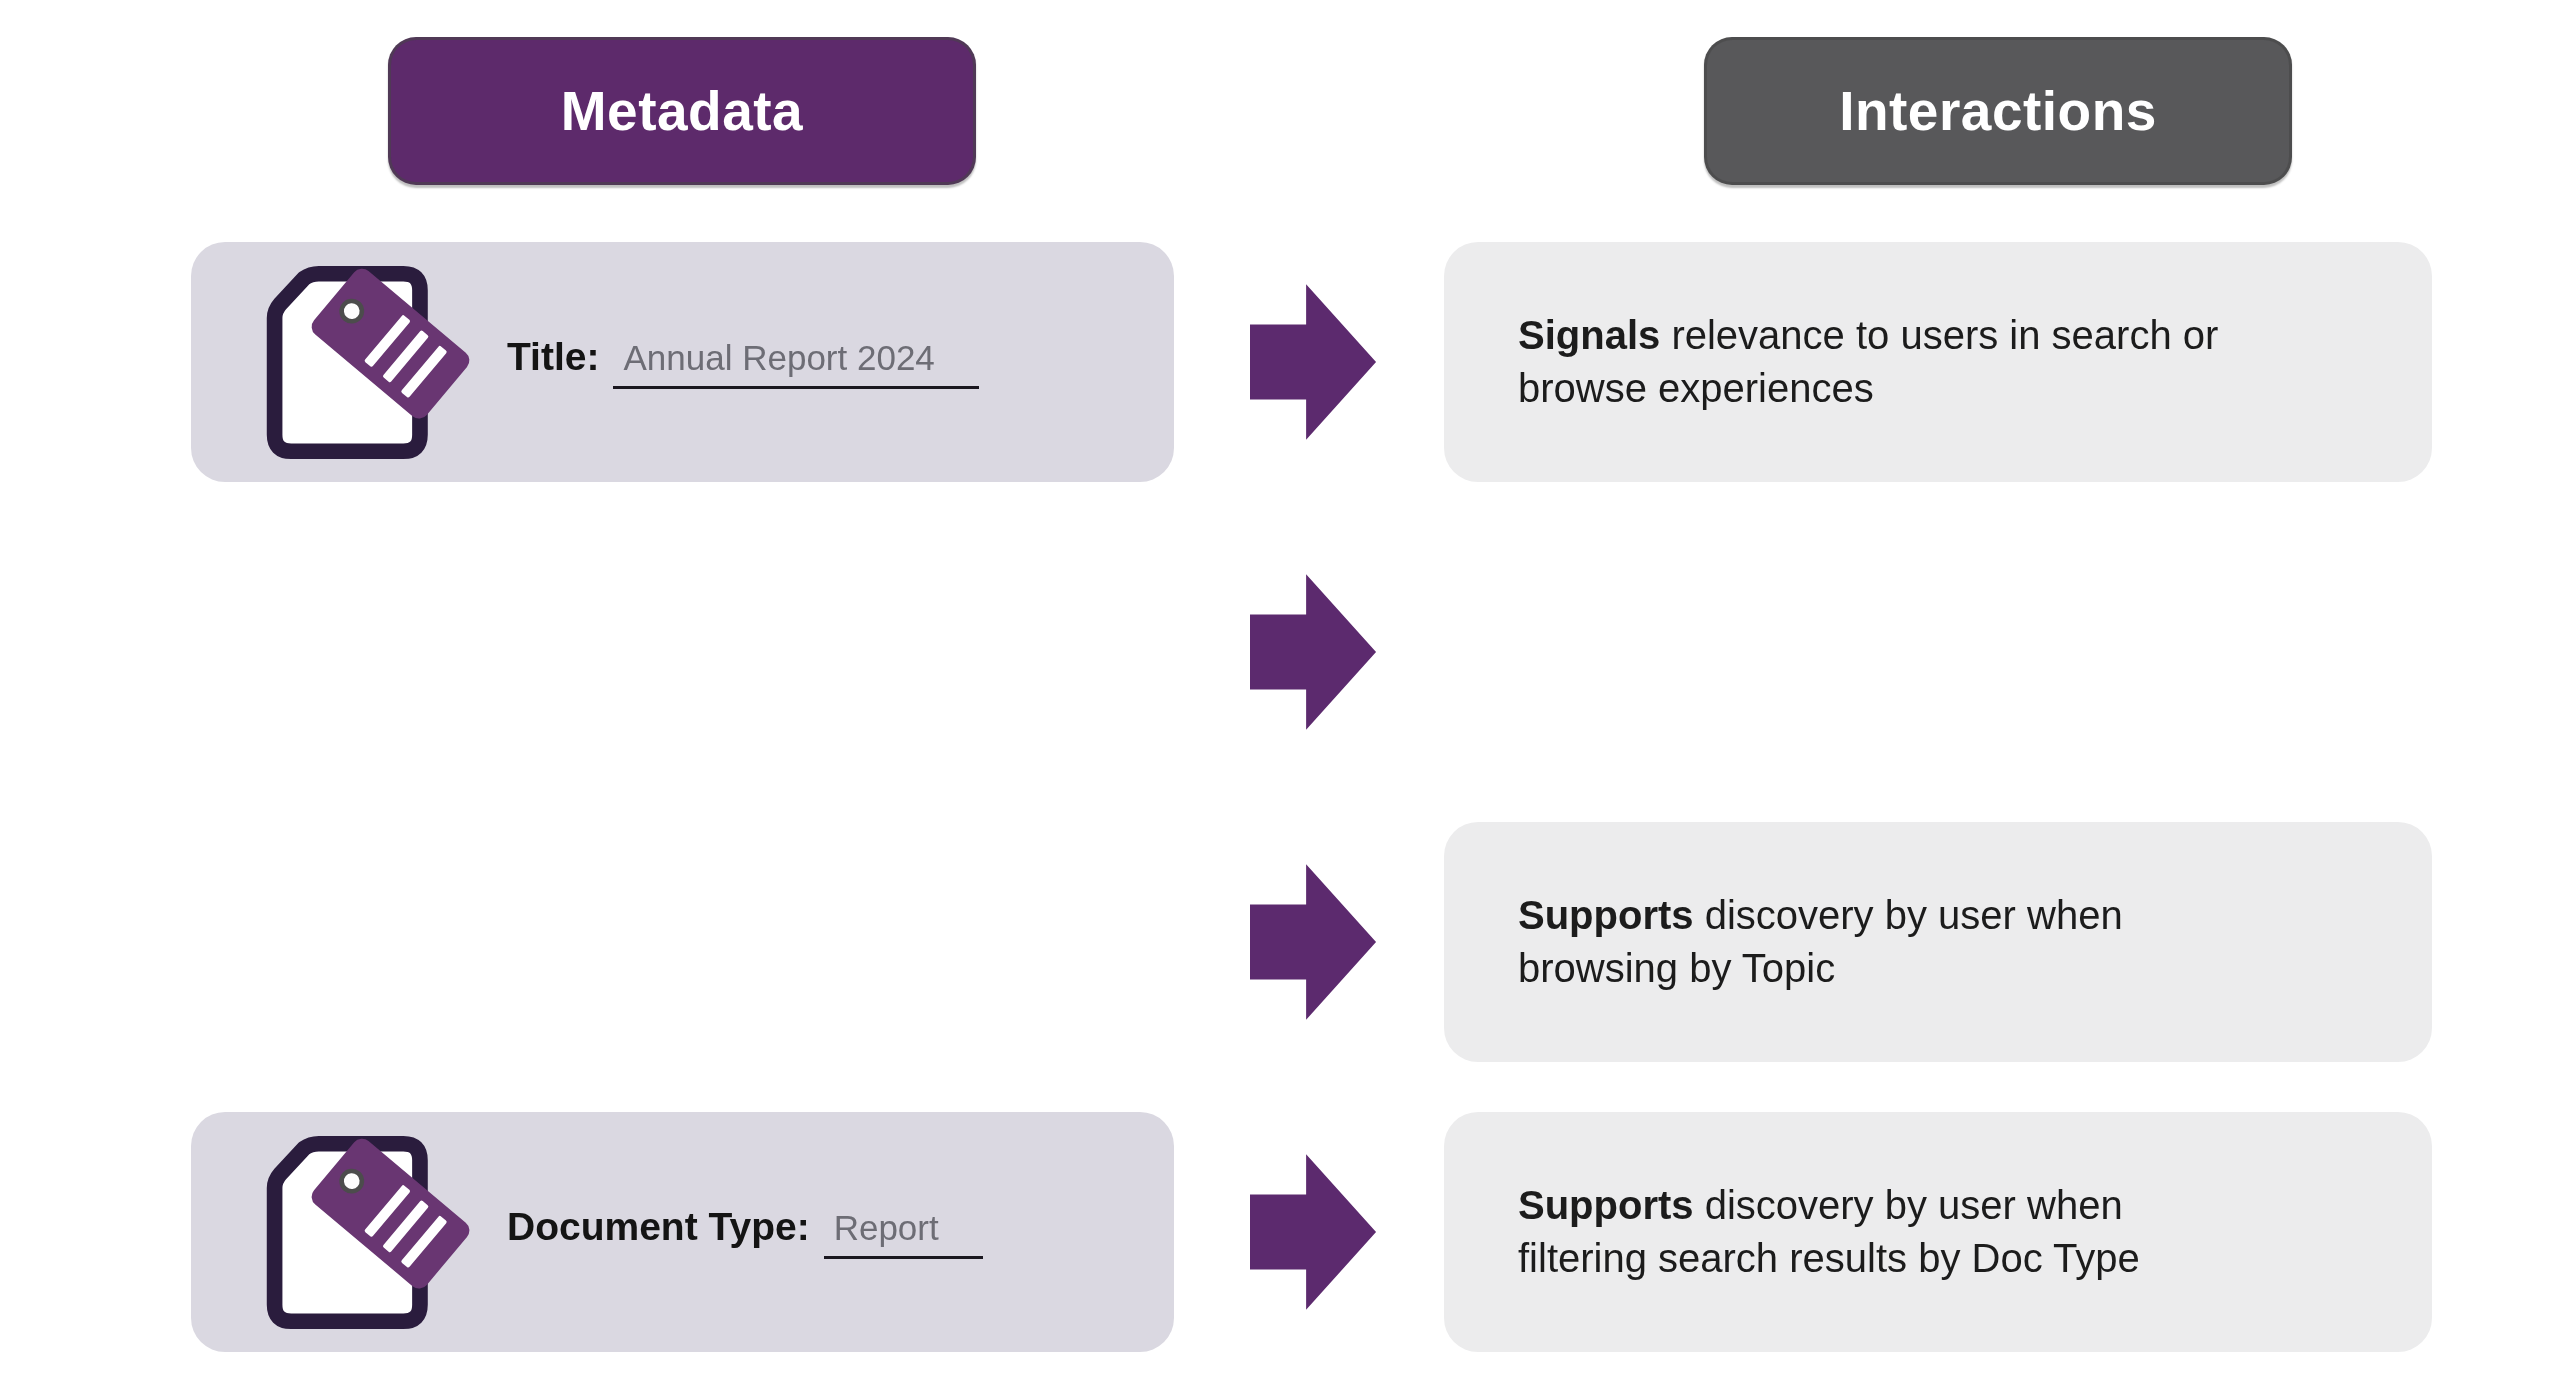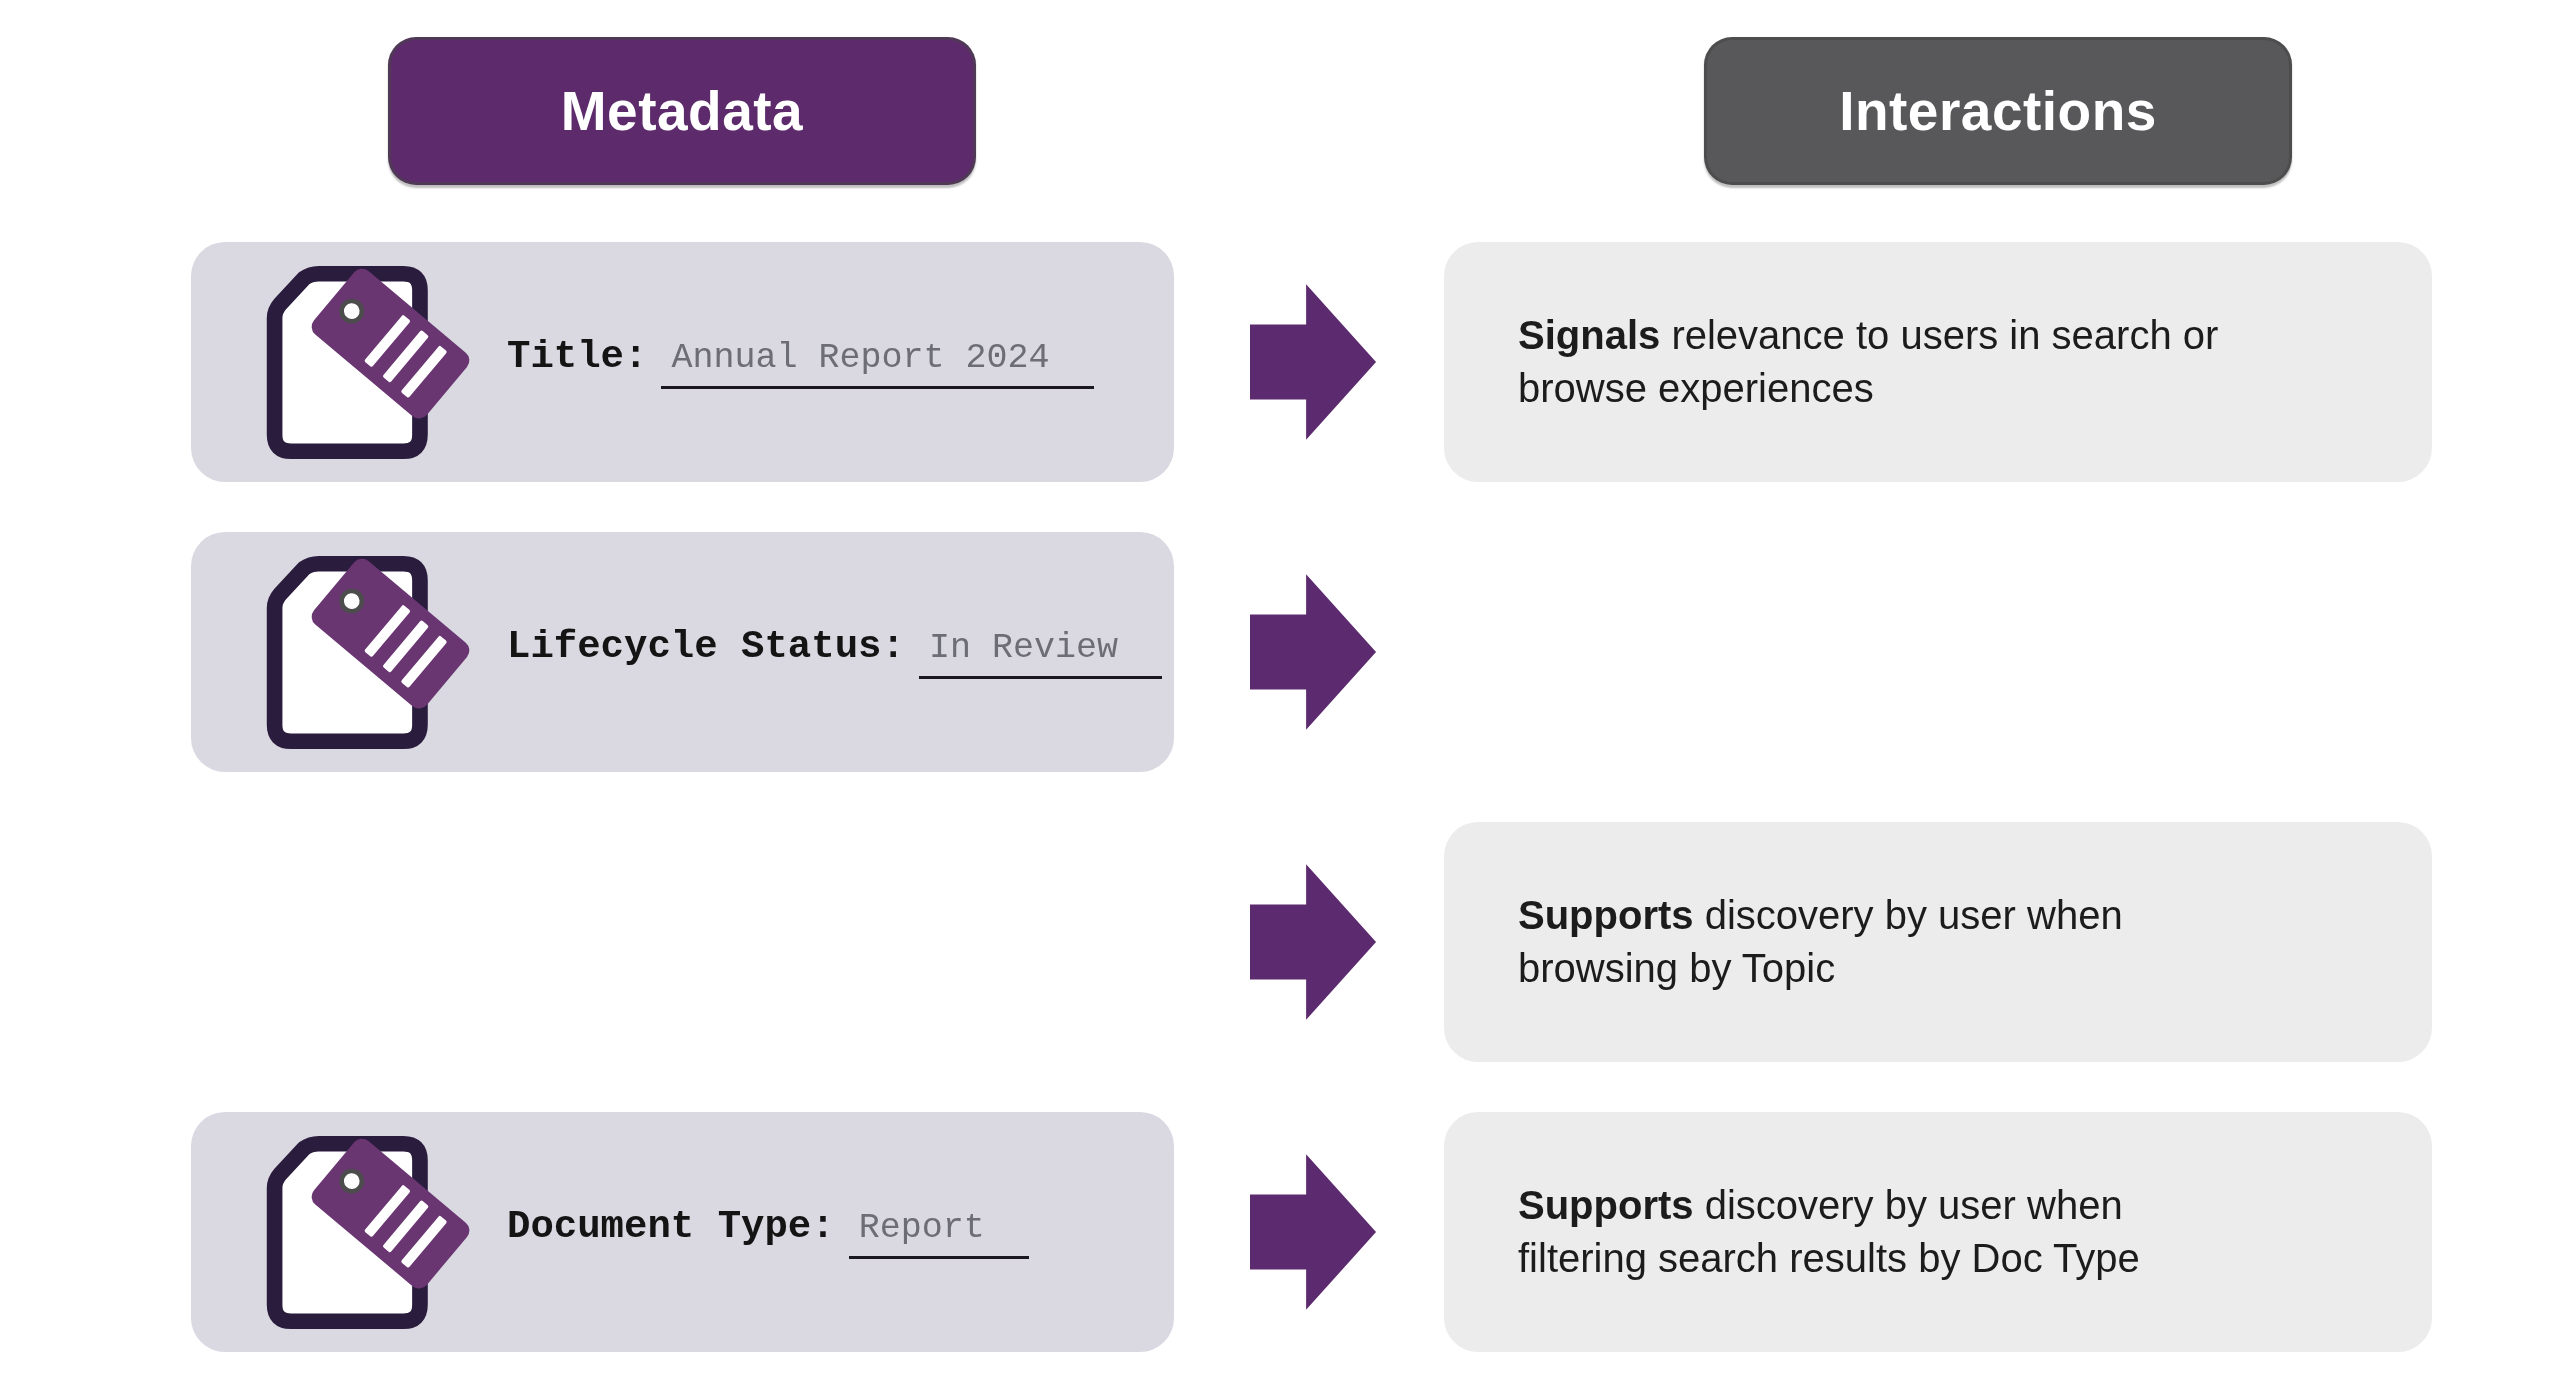--- a/index.html
+++ b/index.html
@@ -44,21 +44,21 @@
   }
   .card.right {
     left: 1444px; width: 988px;
     background: #ececed;
     display: flex; align-items: center;
     padding: 0 116px 0 74px;
   }
 
   .doc-icon { width: 230px; height: 207px; flex: 0 0 auto; overflow: visible; }
 
-  .field { margin-left: 30px; white-space: nowrap; font-family: Liberation Mono, monospace; }
+  .field { margin-left: 30px; white-space: nowrap; }
   .field-label {
     font-size: 39px; font-weight: 700; color: #141414;
   }
   .field-value {
     display: inline-block;
     margin-left: 14px;
     font-size: 35px; font-weight: 400; color: #6d6d75;
     border-bottom: 3px solid #1a171f;
     padding: 0 44px 8px 10px;
   }
@@ -121,28 +121,20 @@
     <svg class="arrow">
         <use href="#arrow-right"></use>
       </svg>
     <div class="card right">
       <p class="itext"><strong>Signals</strong><span> relevance to users in search or
 browse experiences</span></p>
     </div>
   </div>
 
   <div class="row">
-    <div class="card left">
-      <svg class="doc-icon">
-          <use href="#doc-tag"></use>
-        </svg>
-      <div class="field">
-        <span class="field-label">Lifecycle Status:</span><span class="field-value">In Review</span>
-      </div>
-    </div>
     <svg class="arrow">
         <use href="#arrow-right"></use>
       </svg>
   </div>
 
   <div class="row">
     <svg class="arrow">
         <use href="#arrow-right"></use>
       </svg>
     <div class="card right">

